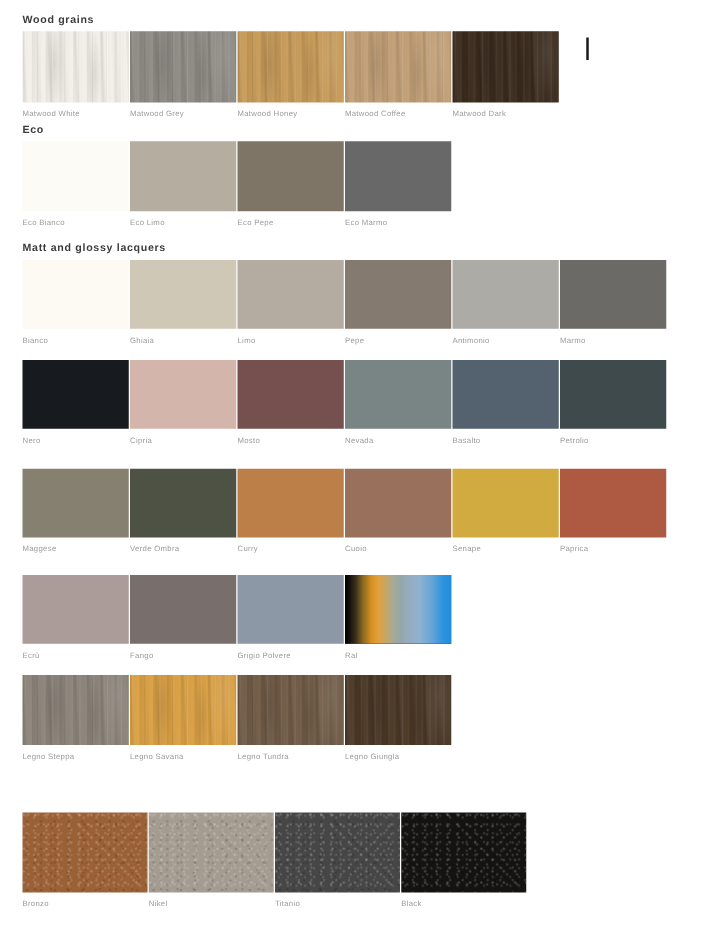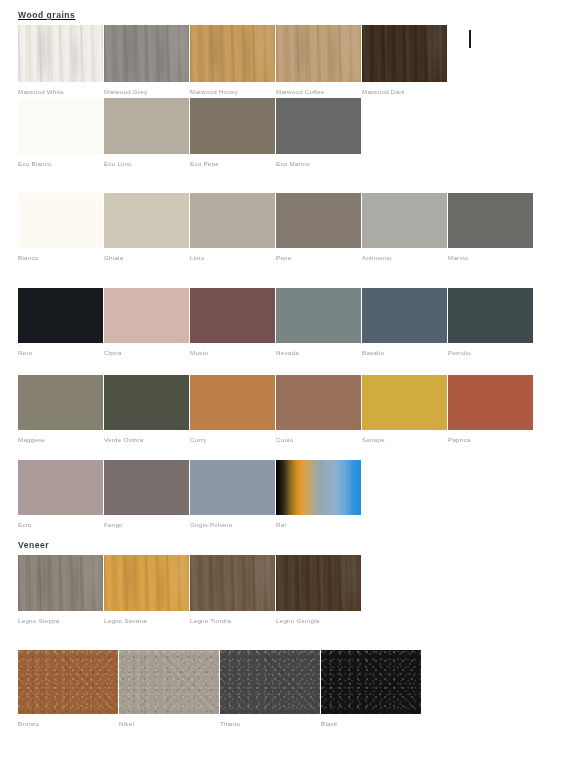--- a/index.html
+++ b/index.html
@@ -100,21 +100,21 @@
     position:absolute;
     width:1.5px;
     background:#1a1a1a;
   }
 </style>
 </head>
 <body>
 
 <div class="page">
   <div id="sections-root">
-      <div class="section" style="top: 10px; text-decoration: underline;">
+      <div class="section" style="top: 10px;">
         <div class="section-title">Wood grains</div>
         <div class="swatch-row">
           <div class="swatch" style="width: 85px; height: 73px; margin-right: 1px;">
             <div class="swatch-chip" style="height: 57px; background: rgb(243, 240, 233);">
               <div class="grain"></div>
               <div class="grain2"></div>
               <div class="knot"></div>
             </div>
             <div class="swatch-label" style="top: 63px;">Matwood White</div>
           </div>
@@ -146,40 +146,42 @@
             <div class="swatch-chip" style="height: 57px; background: rgb(58, 42, 28);">
               <div class="grain"></div>
               <div class="grain2"></div>
               <div class="knot"></div>
             </div>
             <div class="swatch-label" style="top: 63px;">Matwood Dark</div>
           </div>
         </div>
       </div>
       <div class="section" style="top: 98px;">
+        <div class="section-title">Eco</div>
         <div class="swatch-row">
           <div class="swatch" style="width: 85px; height: 72px; margin-right: 1px;">
             <div class="swatch-chip" style="height: 56px; background: rgb(252, 251, 246);"></div>
             <div class="swatch-label" style="top: 62px;">Eco Bianco</div>
           </div>
           <div class="swatch" style="width: 85px; height: 72px; margin-right: 1px;">
             <div class="swatch-chip" style="height: 56px; background: rgb(180, 173, 160);"></div>
             <div class="swatch-label" style="top: 62px;">Eco Limo</div>
           </div>
           <div class="swatch" style="width: 85px; height: 72px; margin-right: 1px;">
             <div class="swatch-chip" style="height: 56px; background: rgb(127, 117, 103);"></div>
             <div class="swatch-label" style="top: 62px;">Eco Pepe</div>
           </div>
           <div class="swatch" style="width: 85px; height: 72px; margin-right: 1px;">
             <div class="swatch-chip" style="height: 56px; background: rgb(104, 104, 104);"></div>
             <div class="swatch-label" style="top: 62px;">Eco Marmo</div>
           </div>
         </div>
       </div>
       <div class="section" style="top: 193px;">
+        <div class="section-title">Matt and glossy lacquers</div>
         <div class="swatch-row">
           <div class="swatch" style="width: 85px; height: 71px; margin-right: 1px;">
             <div class="swatch-chip" style="height: 55px; background: rgb(252, 250, 242);"></div>
             <div class="swatch-label" style="top: 61px;">Bianco</div>
           </div>
           <div class="swatch" style="width: 85px; height: 71px; margin-right: 1px;">
             <div class="swatch-chip" style="height: 55px; background: rgb(207, 200, 183);"></div>
             <div class="swatch-label" style="top: 61px;">Ghiaia</div>
           </div>
           <div class="swatch" style="width: 85px; height: 71px; margin-right: 1px;">
@@ -272,21 +274,20 @@
           </div>
           <div class="swatch" style="width: 85px; height: 71px; margin-right: 1px;">
             <div class="swatch-chip" style="height: 55px; background: rgb(27, 27, 27);">
               <div style="position: absolute; inset: 0px; background: linear-gradient(90deg, rgb(0, 0, 0) 0%, rgb(18, 15, 11) 4%, rgb(59, 47, 28) 10%, rgb(138, 106, 35) 17%, rgb(217, 145, 31) 25%, rgb(224, 160, 58) 31%, rgb(201, 165, 98) 38%, rgb(168, 170, 147) 45%, rgb(147, 166, 174) 53%, rgb(150, 172, 189) 60%, rgb(143, 178, 207) 70%, rgb(100, 165, 216) 82%, rgb(47, 147, 222) 92%, rgb(31, 142, 222) 100%);"></div>
             </div>
             <div class="swatch-label" style="top: 61px;">Ral</div>
           </div>
         </div>
       </div>
       <div class="section" style="top: 540px;">
-        <div class="section-title">Veneer</div>
         <div class="swatch-row">
           <div class="swatch" style="width: 85px; height: 72px; margin-right: 1px;">
             <div class="swatch-chip" style="height: 56px; background: rgb(139, 131, 121);">
               <div class="grain"></div>
               <div class="grain2"></div>
               <div class="knot"></div>
             </div>
             <div class="swatch-label" style="top: 62px;">Legno Steppa</div>
           </div>
           <div class="swatch" style="width: 85px; height: 72px; margin-right: 1px;">

